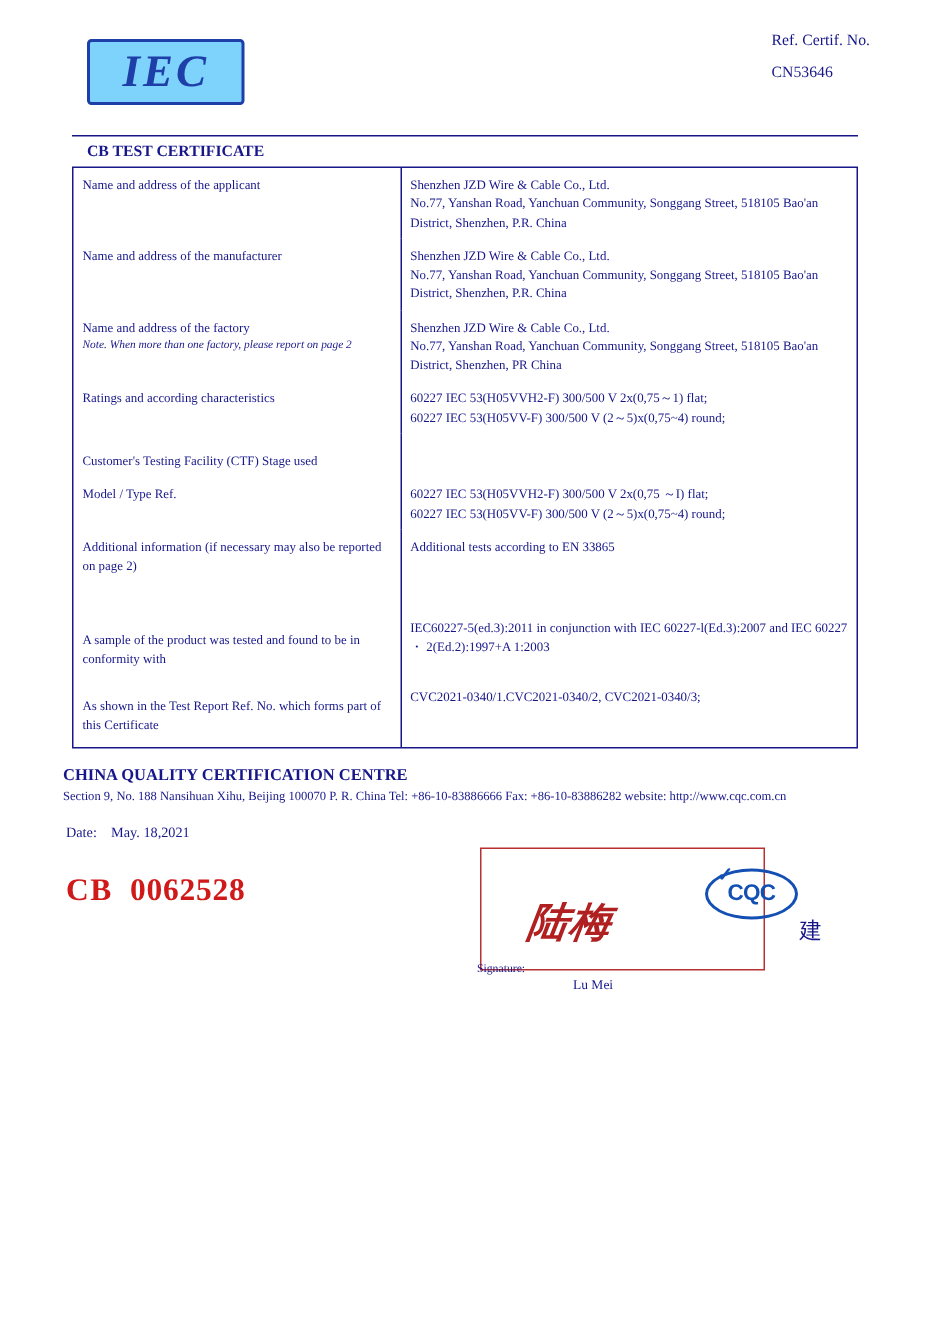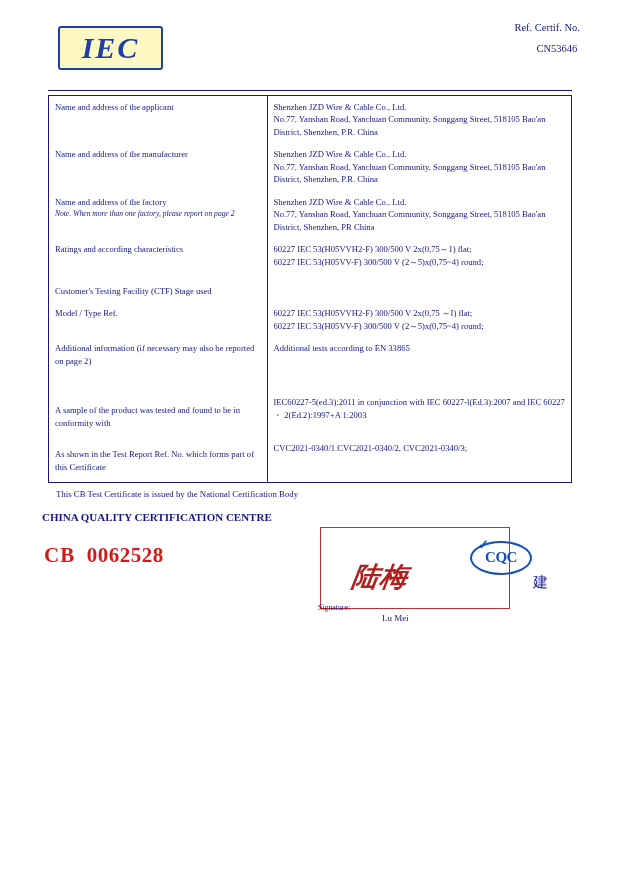--- a/index.html
+++ b/index.html
@@ -25,21 +25,21 @@
     position: relative;
     height: 72px;
     margin: 12px 40px 0 48px;
   }
   .iec-logo {
     position: absolute;
     left: 10px; top: 14px;
     width: 105px; height: 44px;
     border: 2px solid #1f3fa8;
     border-radius: 3px;
-    background: #fef9c3;
+    background: #7dd3fc;
     display: flex;
     align-items: center;
     justify-content: center;
   }
   .iec-logo .iec-text {
     font-family: "Liberation Serif", serif;
     font-weight: bold;
     font-style: italic;
     font-size: 30px;
     letter-spacing: 2px;
@@ -47,21 +47,21 @@
     line-height: 1;
   }
   .ref-block {
     position: absolute;
     right: 0; top: 10px;
     text-align: left;
     font-size: 10.5px;
     color: #17178a;
   }
   .ref-block .ref-line1 { margin-bottom: 10px; }
-  .ref-block .ref-line2 { margin-left: 22px; }
+  .ref-block .ref-line2 { }
 
   .sys-title {
     margin: 4px 52px 0 58px;
     font-size: 10.5px;
     font-weight: bold;
     color: #17178a;
     line-height: 1.35;
     letter-spacing: 0.1px;
   }
 
@@ -187,21 +187,21 @@
     left: 0; top: 4px;
     width: 62px; height: 34px;
     border: 2px solid #1450b4;
     border-radius: 50%;
   }
   .cqc-text {
     position: absolute;
     left: 0; top: 12px;
     width: 62px;
     text-align: center;
-    font-family: Liberation Serif, serif;
+    font-family: Liberation Sans, sans-serif;
     font-weight: bold;
     font-size: 15px;
     color: #1450b4;
     letter-spacing: -0.5px;
   }
   .cqc-check {
     position: absolute;
     left: 8px; top: 0px;
     font-size: 13px;
     color: #1450b4;
@@ -226,20 +226,21 @@
     </div>
     <div class="ref-block">
       <div class="ref-line1">Ref. Certif. No.</div>
       <div class="ref-line2">CN53646</div>
     </div>
   </div>
 
 
   <div class="rule"></div>
 
+  <div class="cb-title">CB TEST CERTIFICATE</div>
 
   <div class="table-wrap">
     <table class="cert">
       <tbody>
         <tr class="row-tall">
           <td class="lbl">
             <span>Name and address of the applicant</span>
           </td>
           <td class="val" style="white-space:pre-line">Shenzhen JZD Wire &amp; Cable Co., Ltd.
 No.77, Yanshan Road, Yanchuan Community, Songgang Street, 518105 Bao'an District, Shenzhen, P.R. China</td>
@@ -294,24 +295,29 @@
         <tr>
           <td class="lbl" style="padding-top:14px; height:48px;">
             <span>As shown in the Test Report Ref. No. which forms part of this Certificate</span>
           </td>
           <td class="val" style="padding-top:8px;">CVC2021-0340/1.CVC2021-0340/2, CVC2021-0340/3;</td>
         </tr>
       </tbody>
     </table>
   </div>
 
-  <div class="closing-line">This CB Test Certificate is issued by the National Certification Body</div>
 
   <div class="org">CHINA QUALITY CERTIFICATION CENTRE</div>
-
+  <div class="org-addr">Section 9, No. 188 Nansihuan Xihu, Beijing 100070 P. R. China Tel: +86-10-83886666 Fax: +86-10-83886282 website: http://www.cqc.com.cn</div>
+
+  <div class="date-line">
+    <span>Date:</span>
+    &nbsp;&nbsp;
+    <span>May. 18,2021</span>
+  </div>
 
   <div class="sig-area">
     <div class="cb-number">
       <span class="cb-word">CB</span>
       &nbsp;<span>0062528</span>
     </div>
 
     <div class="sig-box"></div>
     <div class="sig-script">陆梅</div>
     <div class="sig-label">Signature:</div>

